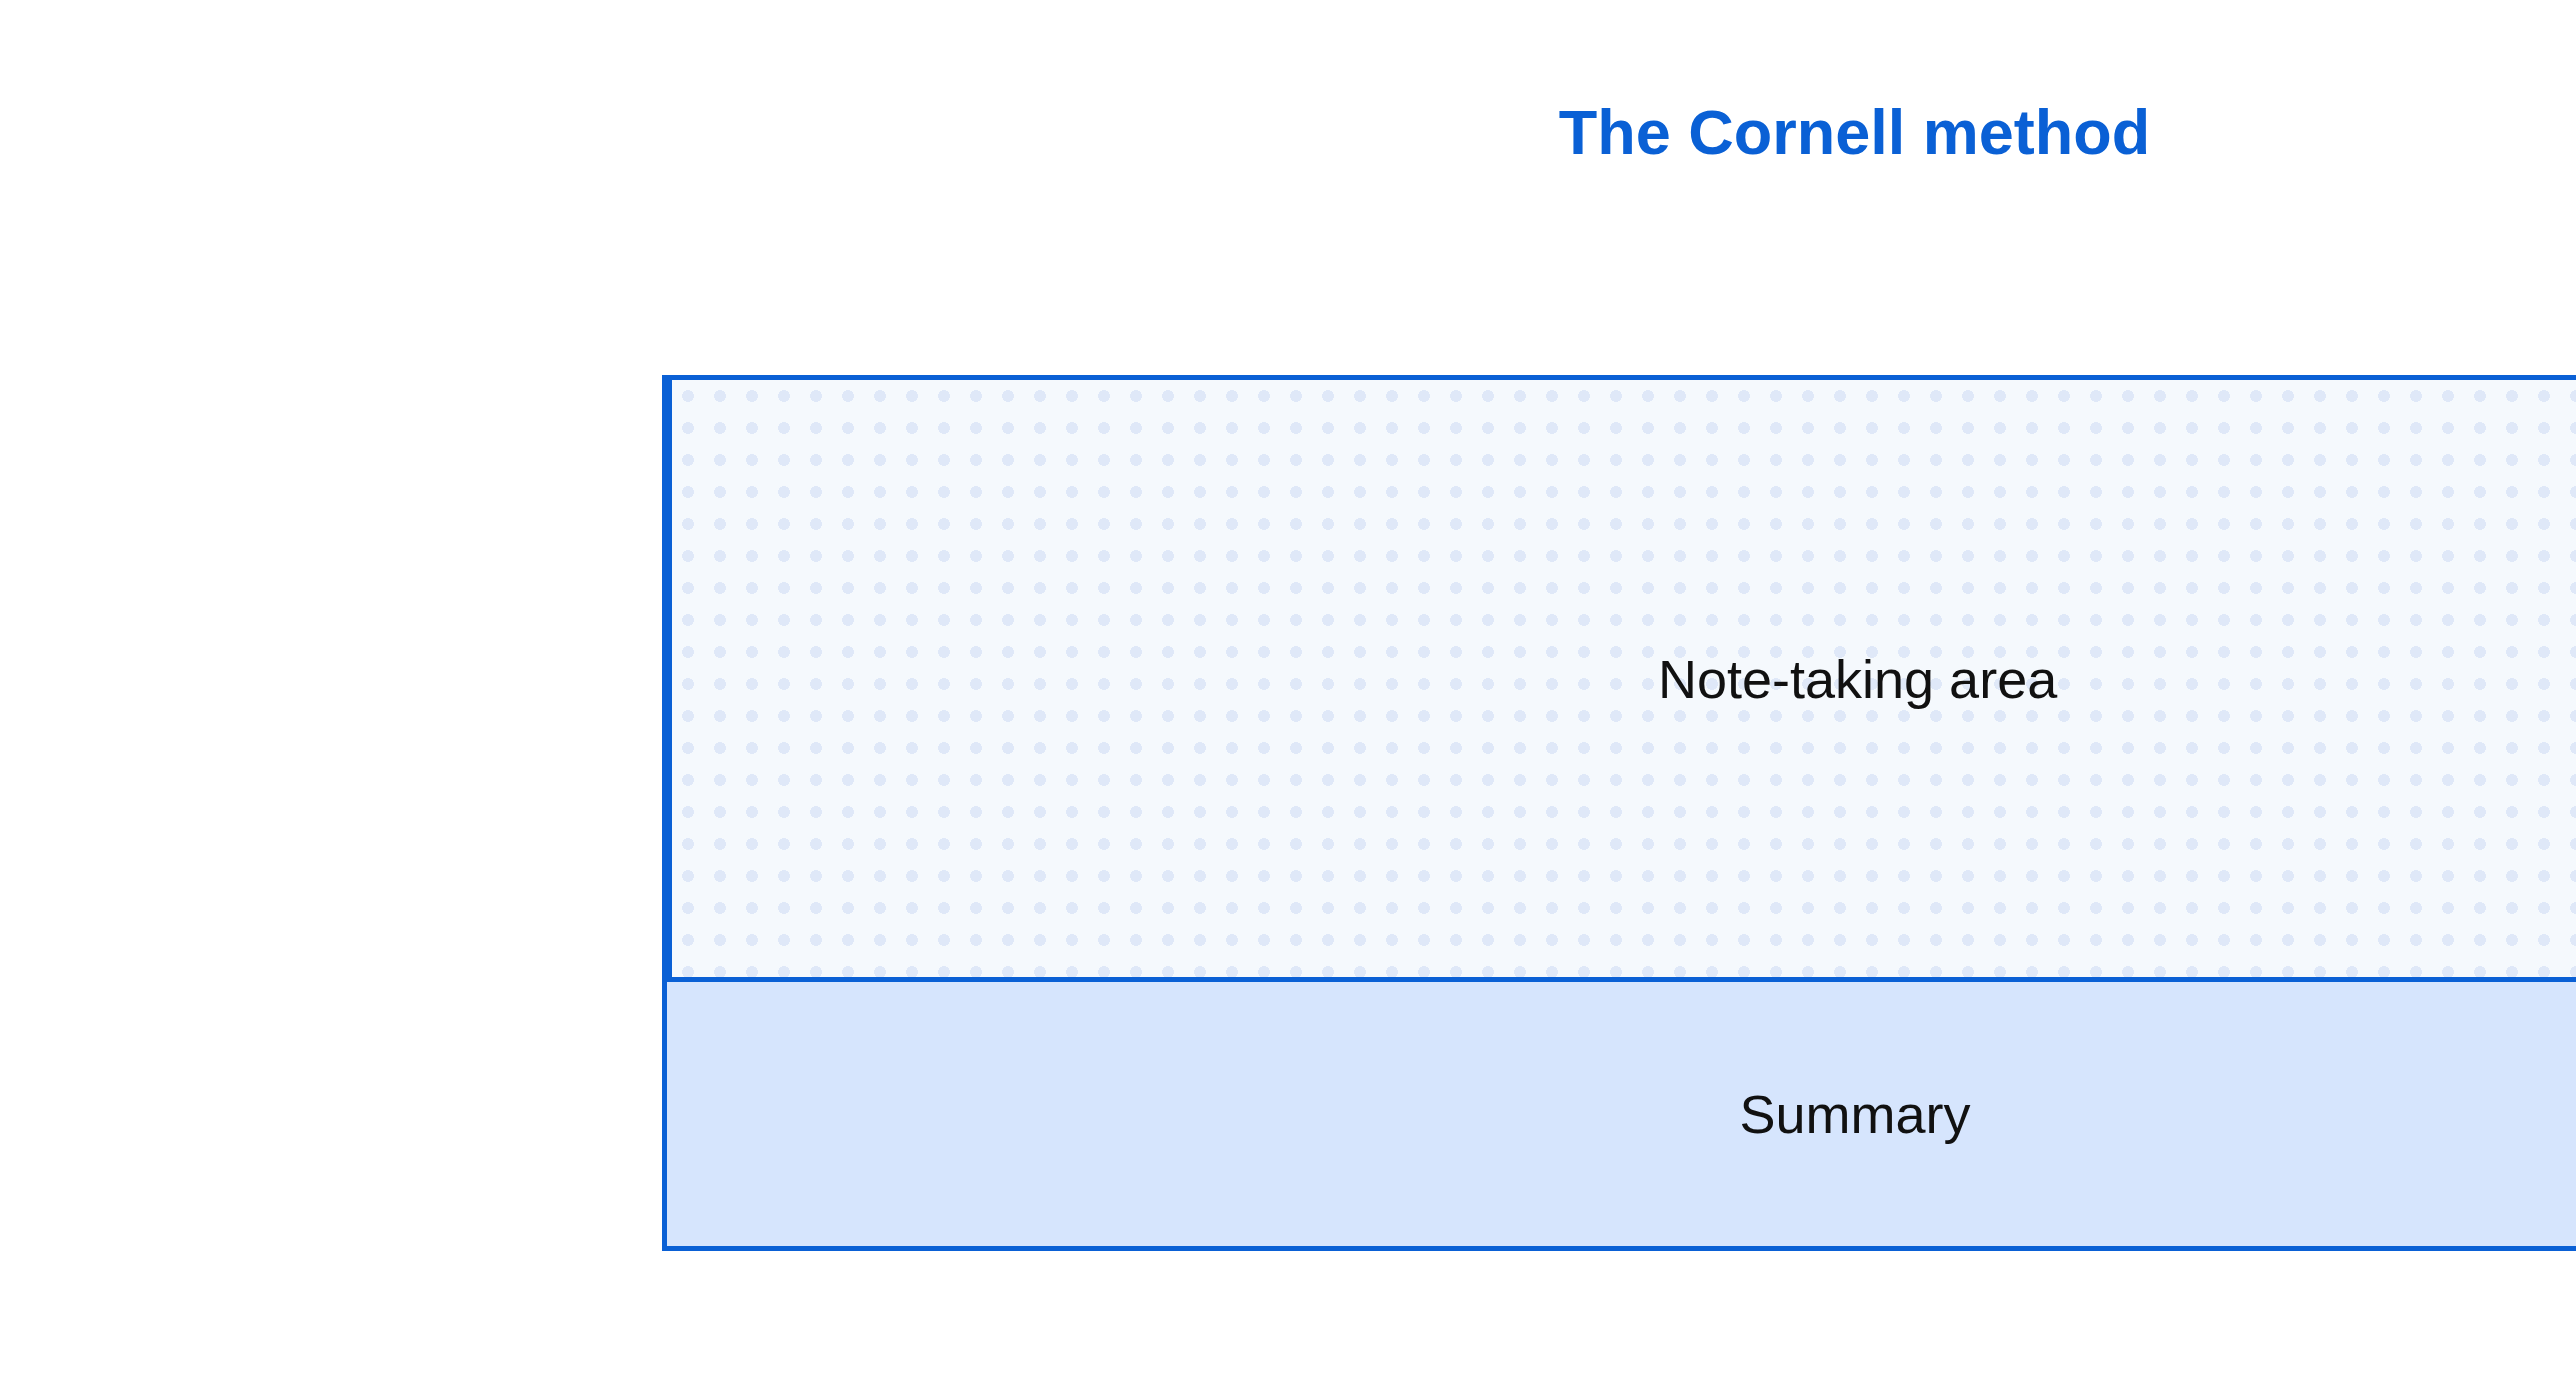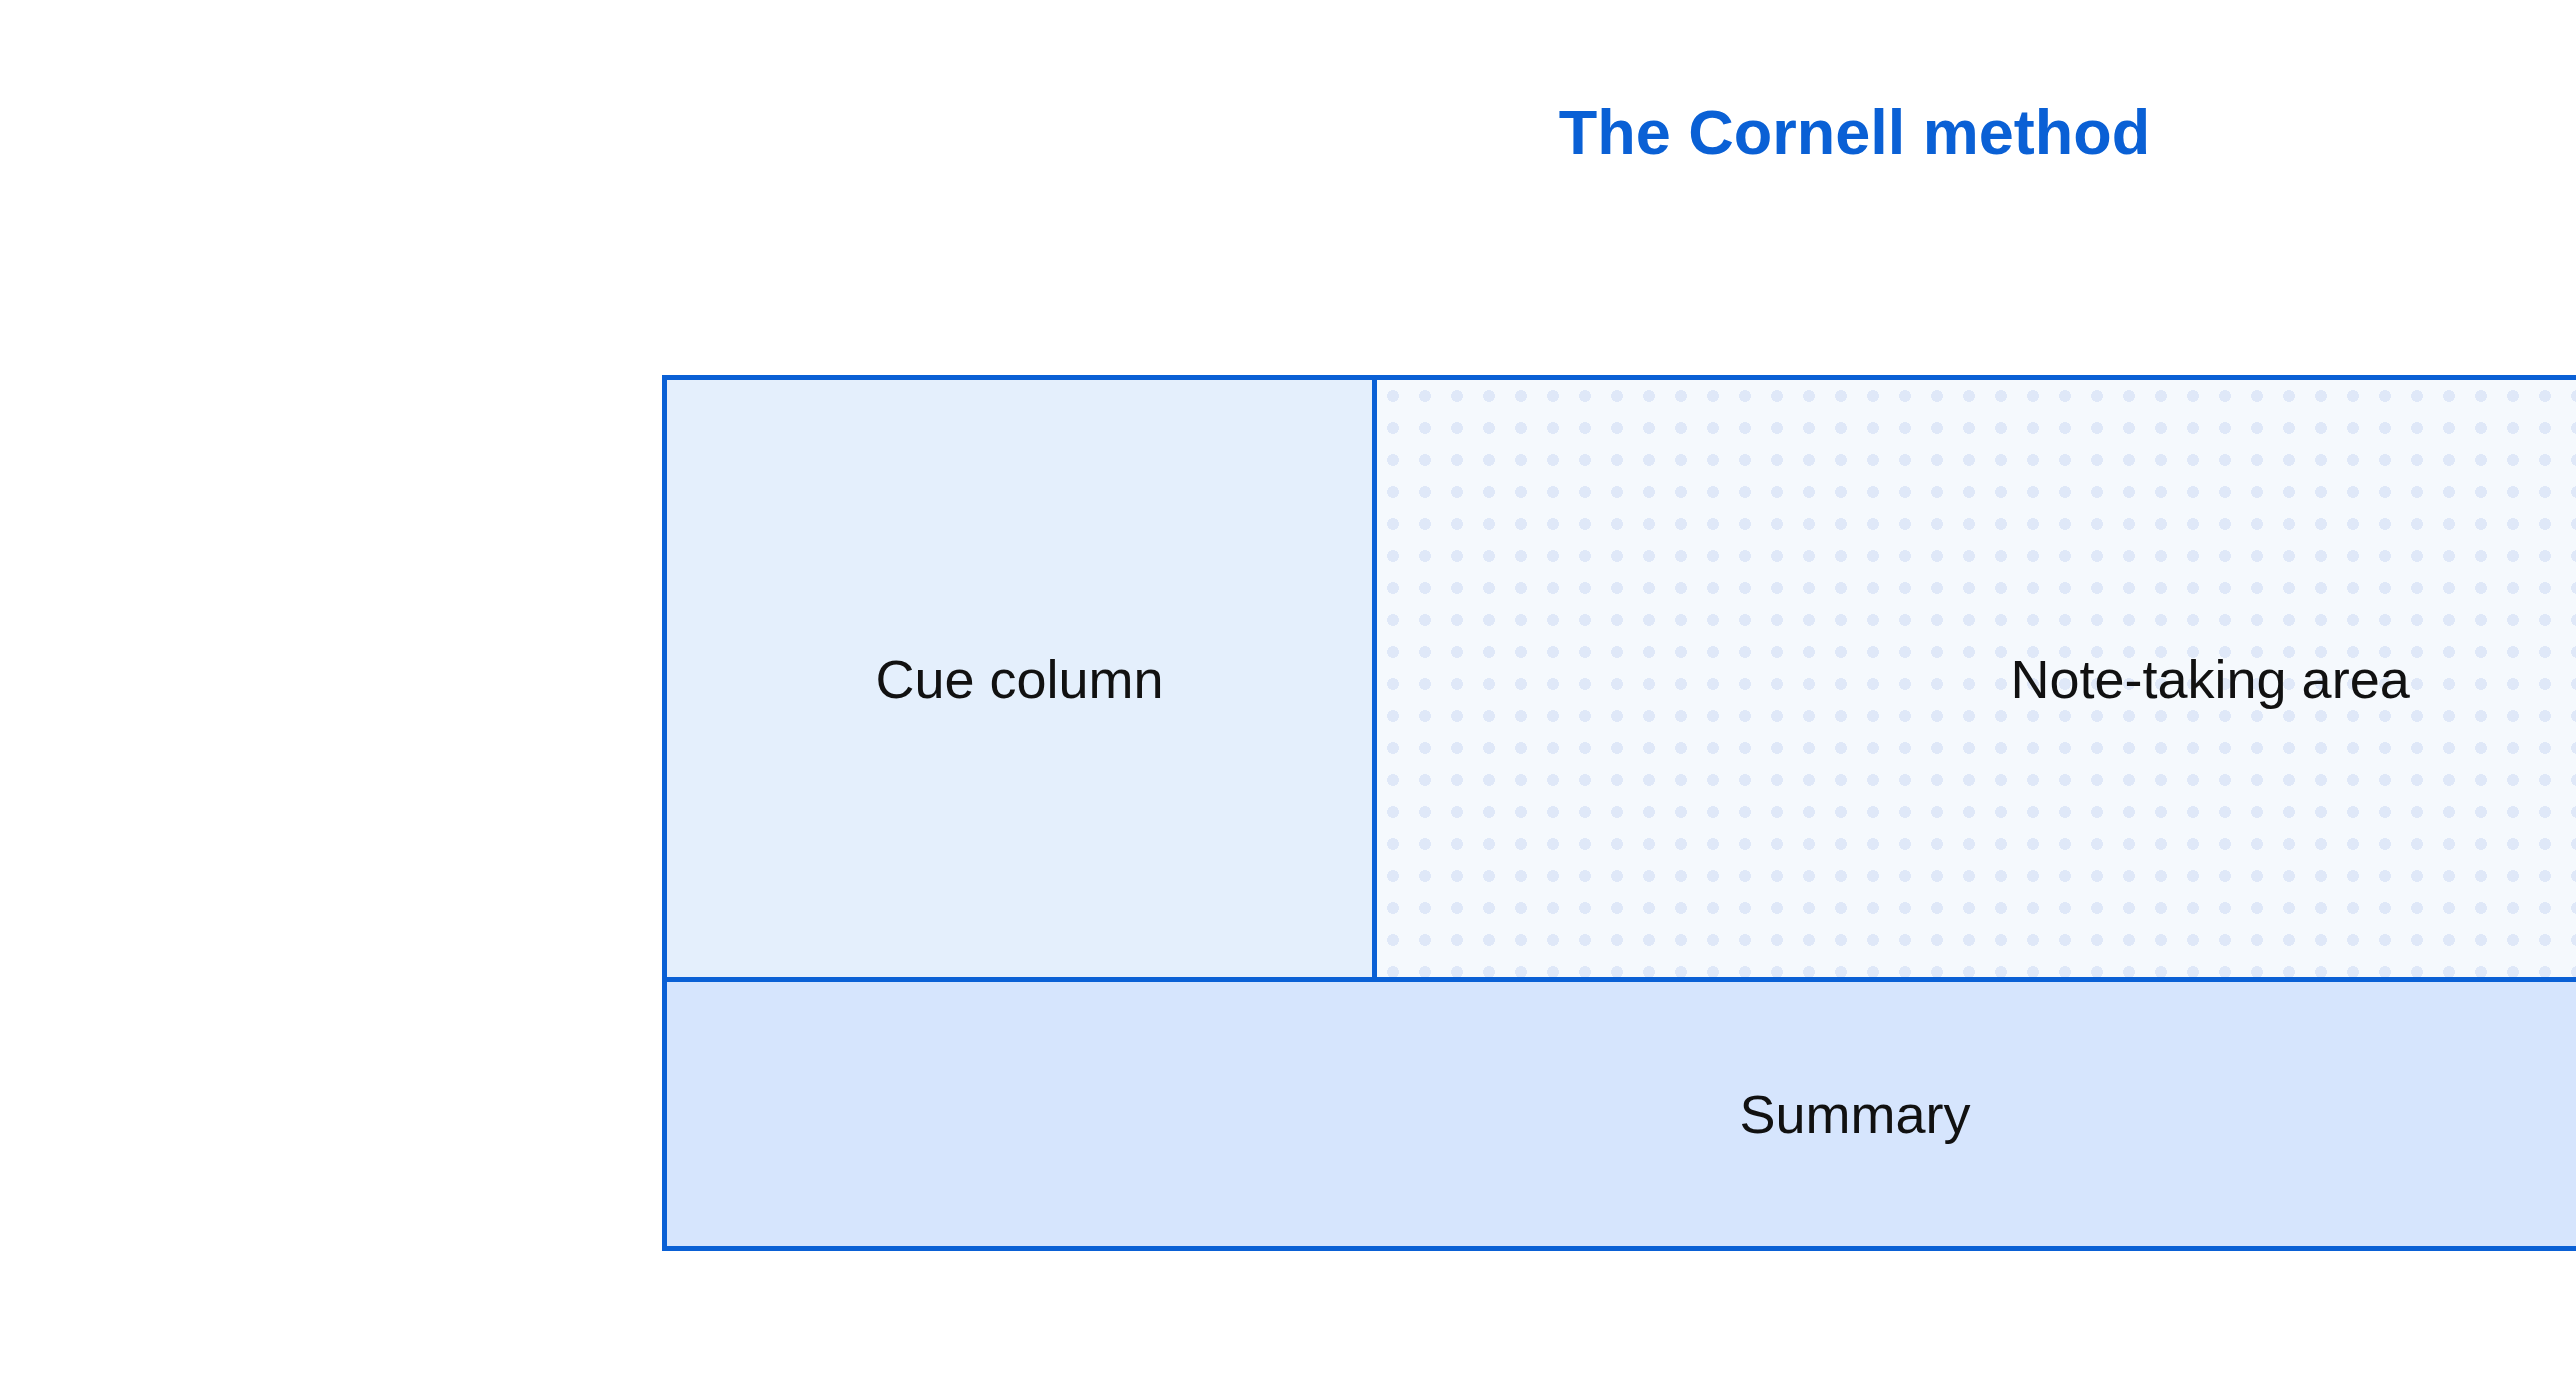--- a/index.html
+++ b/index.html
@@ -127,23 +127,20 @@
 <body>
 
 <div id="page">
 
   <div class="title">The Cornell method</div>
 
   <div class="cornell-diagram">
 
     <div class="upper-row">
 
-      <div class="cue-column">
-        <span class="cell-label">Cue column</span>
-      </div>
 
       <div class="column-divider"></div>
 
       <div class="note-area">
         <span class="cell-label">Note-taking area</span>
       </div>
 
     </div>
 
     <div class="row-divider"></div>

